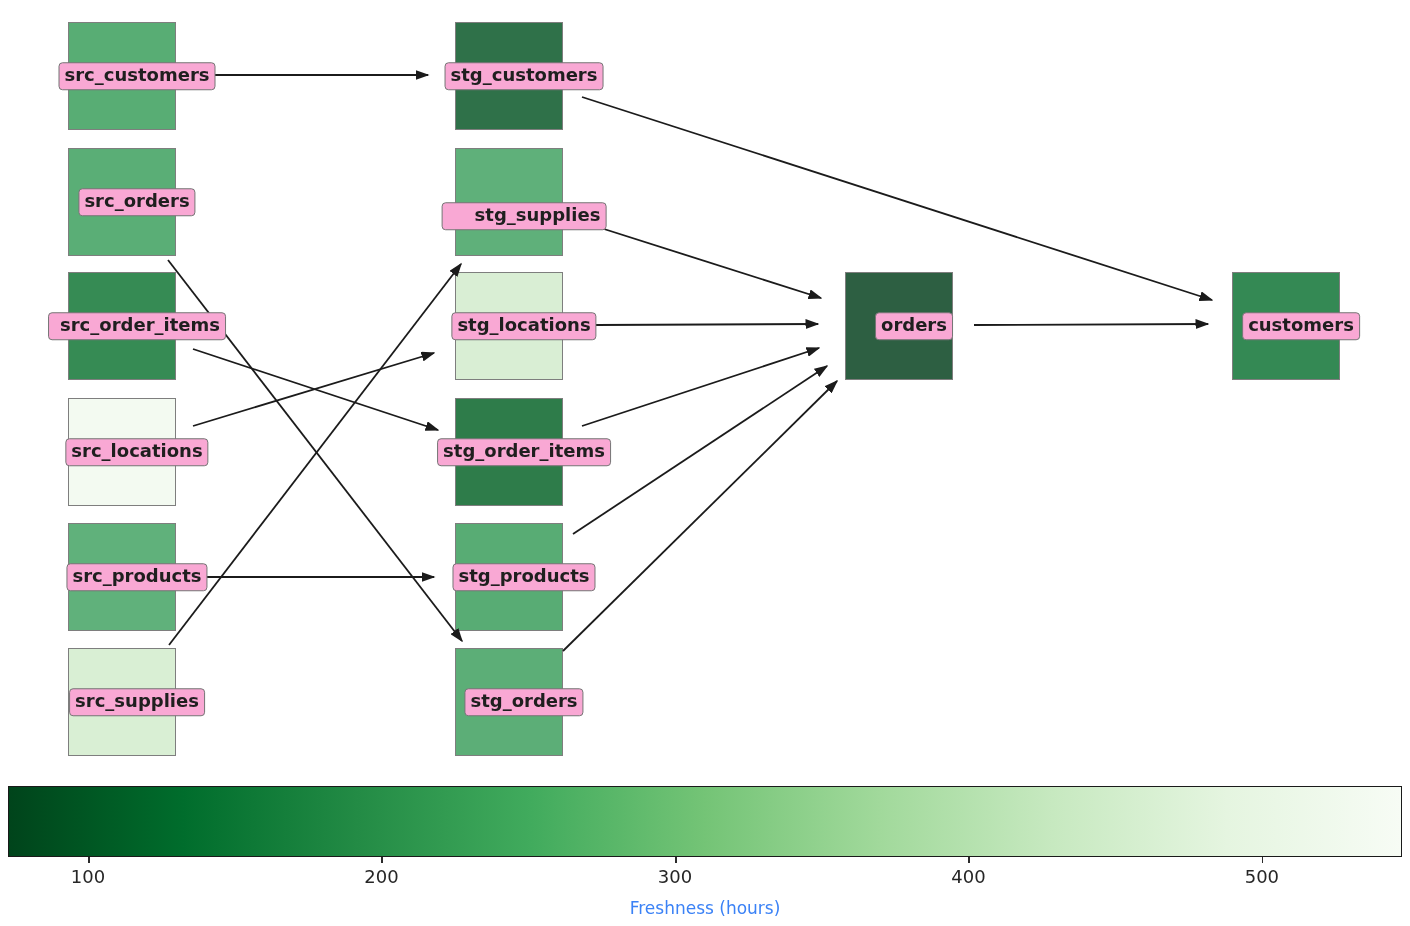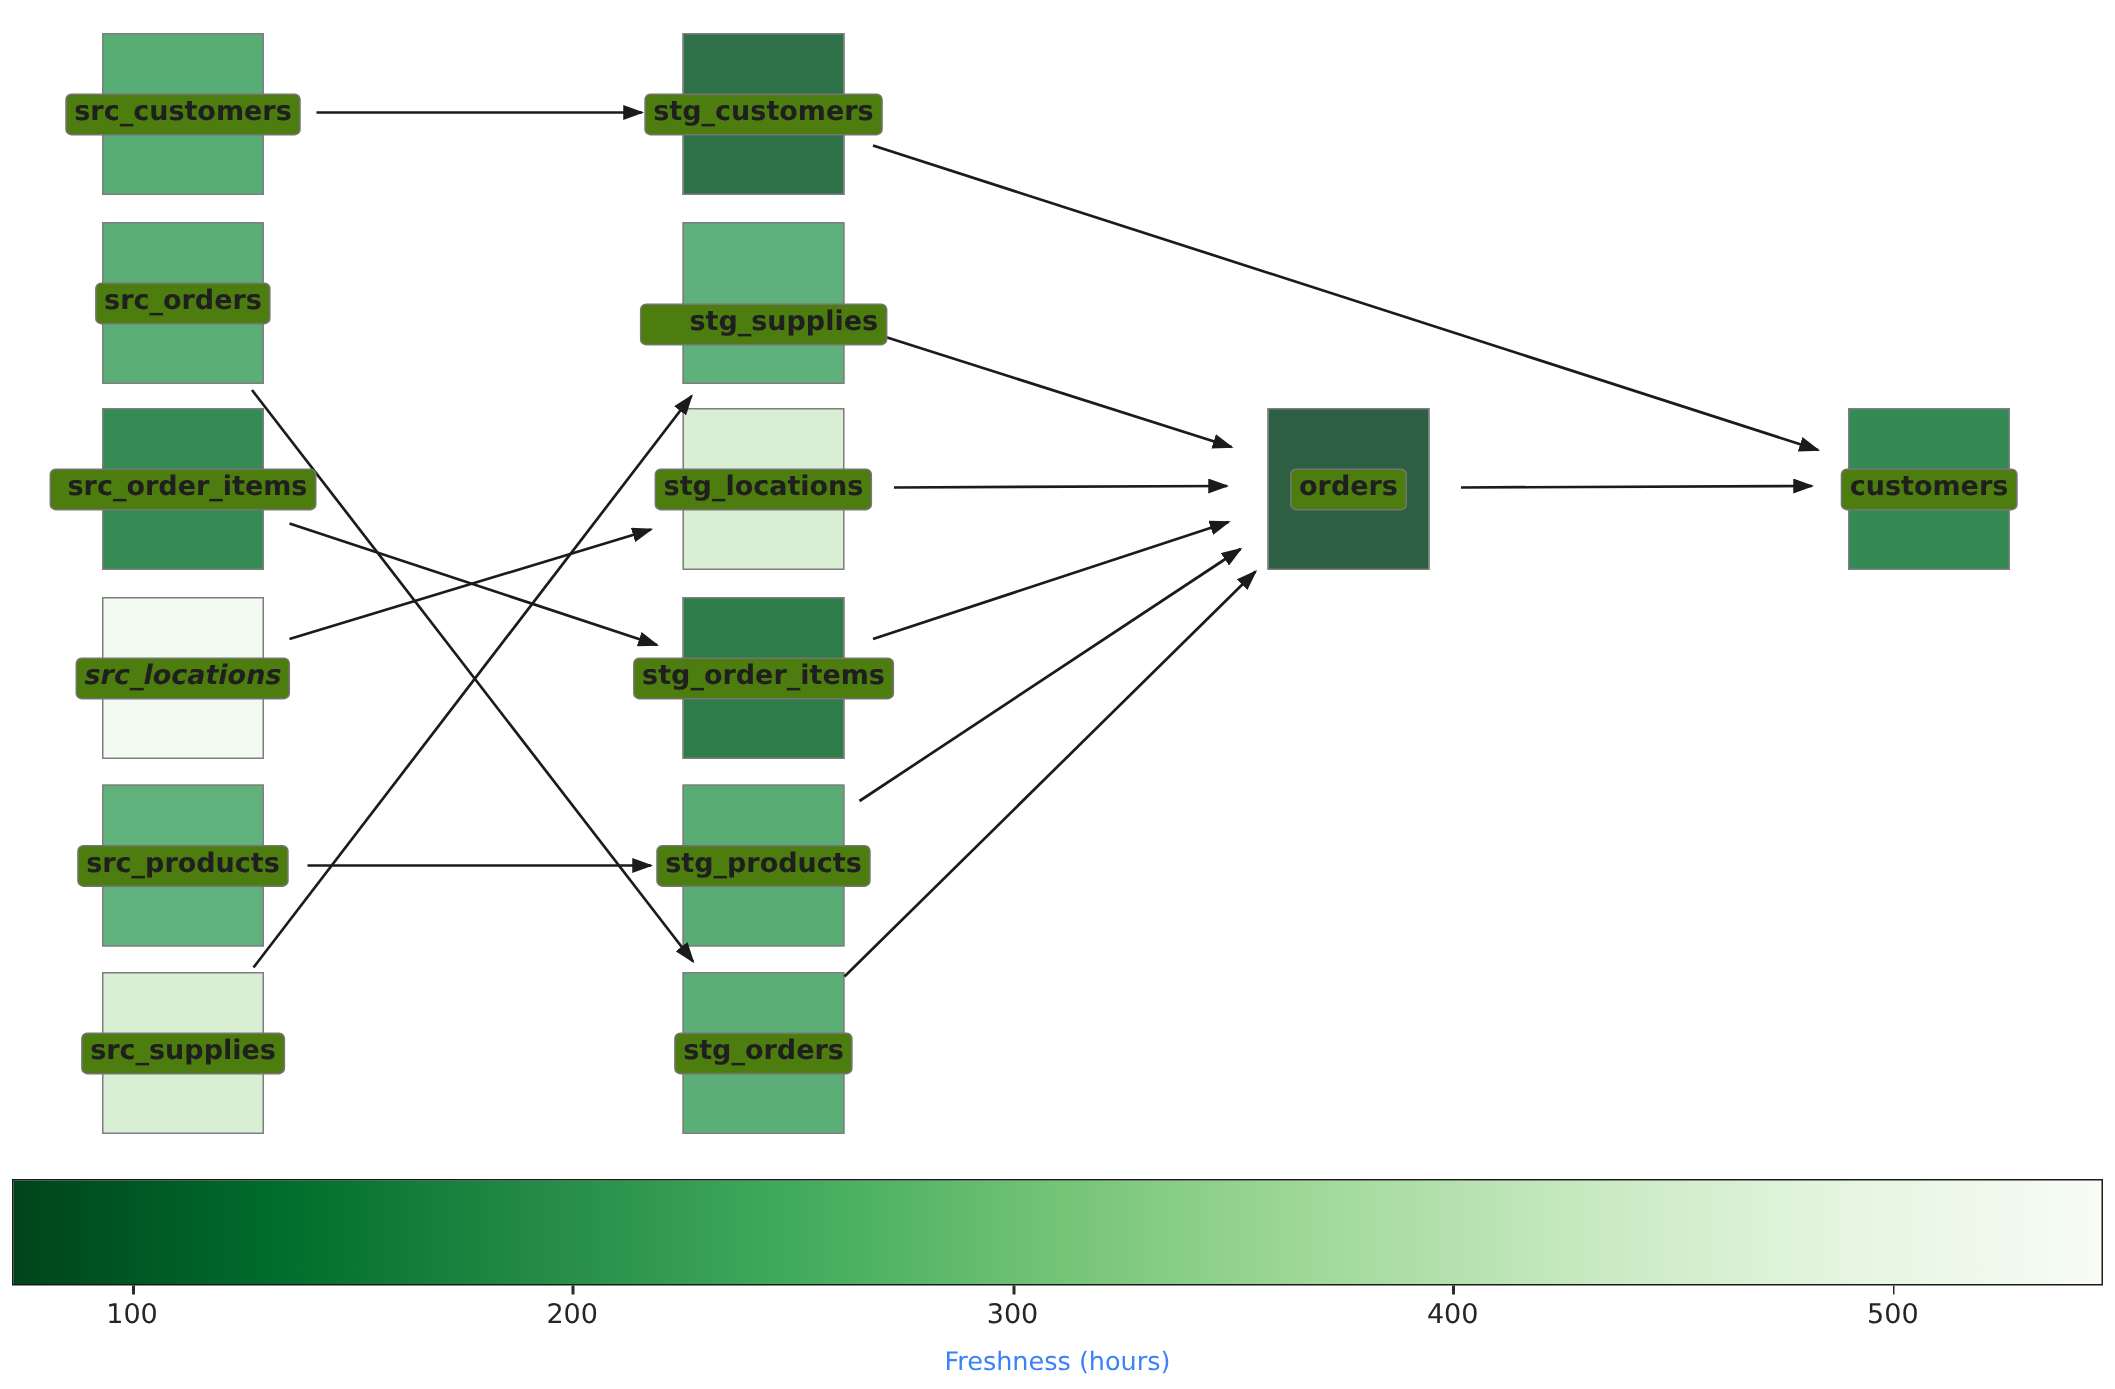--- a/index.html
+++ b/index.html
@@ -8,23 +8,23 @@
     font-family:"DejaVu Sans","Liberation Sans",sans-serif;
   }
   #graph{position:absolute;left:0;top:0;width:1410px;height:786px;}
   .node-square{
     position:absolute;box-sizing:border-box;
     border:1.5px solid #7e7e7e;z-index:1;
   }
   #edges-svg{position:absolute;left:0;top:0;z-index:2;}
   .node-label{
     position:absolute;transform:translate(-50%,-50%);z-index:3;
-    background:#4d7c0f;border:1.2px solid #757575;border-radius:4px;
+    background:#f9a8d4;border:1.2px solid #757575;border-radius:4px;
     padding:1px 5px 2px 5px;font-size:18px;font-weight:bold;color:#1f1f1f;
-    white-space:nowrap;line-height:1.25;
+    white-space:nowrap;line-height:1.25;margin-left:15px;
   }
   #colorbar-area{position:absolute;left:0;top:0;width:1410px;height:762px;pointer-events:none;}
   #colorbar-gradient{
     position:absolute;box-sizing:border-box;
     border:1px solid #1a1a1a;
   }
   .cbar-tick{position:absolute;width:1.5px;height:6px;background:#2b2b2b;}
   .cbar-tick-label{
     position:absolute;transform:translateX(-50%);
     font-size:18px;color:#262626;white-space:nowrap;
@@ -61,21 +61,21 @@
       </g>
   </svg>
   <div id="nodes-layer">
       <div class="node-square" style="left: 68px; top: 22px; width: 108px; height: 108px; background: rgb(88, 173, 116);"></div>
       <div class="node-label" style="left: 122px; top: 76px;">src_customers</div>
       <div class="node-square" style="left: 68px; top: 148px; width: 108px; height: 108px; background: rgb(90, 174, 118);"></div>
       <div class="node-label" style="left: 122px; top: 202px;">src_orders</div>
       <div class="node-square" style="left: 68px; top: 272px; width: 108px; height: 108px; background: rgb(54, 139, 84);"></div>
       <div class="node-label" style="left: 122px; top: 326px; padding-left: 11px;">src_order_items</div>
       <div class="node-square" style="left: 68px; top: 398px; width: 108px; height: 108px; background: rgb(243, 250, 241);"></div>
-      <div class="node-label" style="left: 122px; top: 452px; font-style: italic;">src_locations</div>
+      <div class="node-label" style="left: 122px; top: 452px;">src_locations</div>
       <div class="node-square" style="left: 68px; top: 523px; width: 108px; height: 108px; background: rgb(96, 177, 123);"></div>
       <div class="node-label" style="left: 122px; top: 577px;">src_products</div>
       <div class="node-square" style="left: 68px; top: 648px; width: 108px; height: 108px; background: rgb(217, 239, 212);"></div>
       <div class="node-label" style="left: 122px; top: 702px;">src_supplies</div>
       <div class="node-square" style="left: 455px; top: 22px; width: 108px; height: 108px; background: rgb(47, 113, 73);"></div>
       <div class="node-label" style="left: 509px; top: 76px;">stg_customers</div>
       <div class="node-square" style="left: 455px; top: 148px; width: 108px; height: 108px; background: rgb(95, 176, 122);"></div>
       <div class="node-label" style="left: 509px; top: 216px; padding-left: 32px;">stg_supplies</div>
       <div class="node-square" style="left: 455px; top: 272px; width: 108px; height: 108px; background: rgb(217, 238, 212);"></div>
       <div class="node-label" style="left: 509px; top: 326px;">stg_locations</div>

